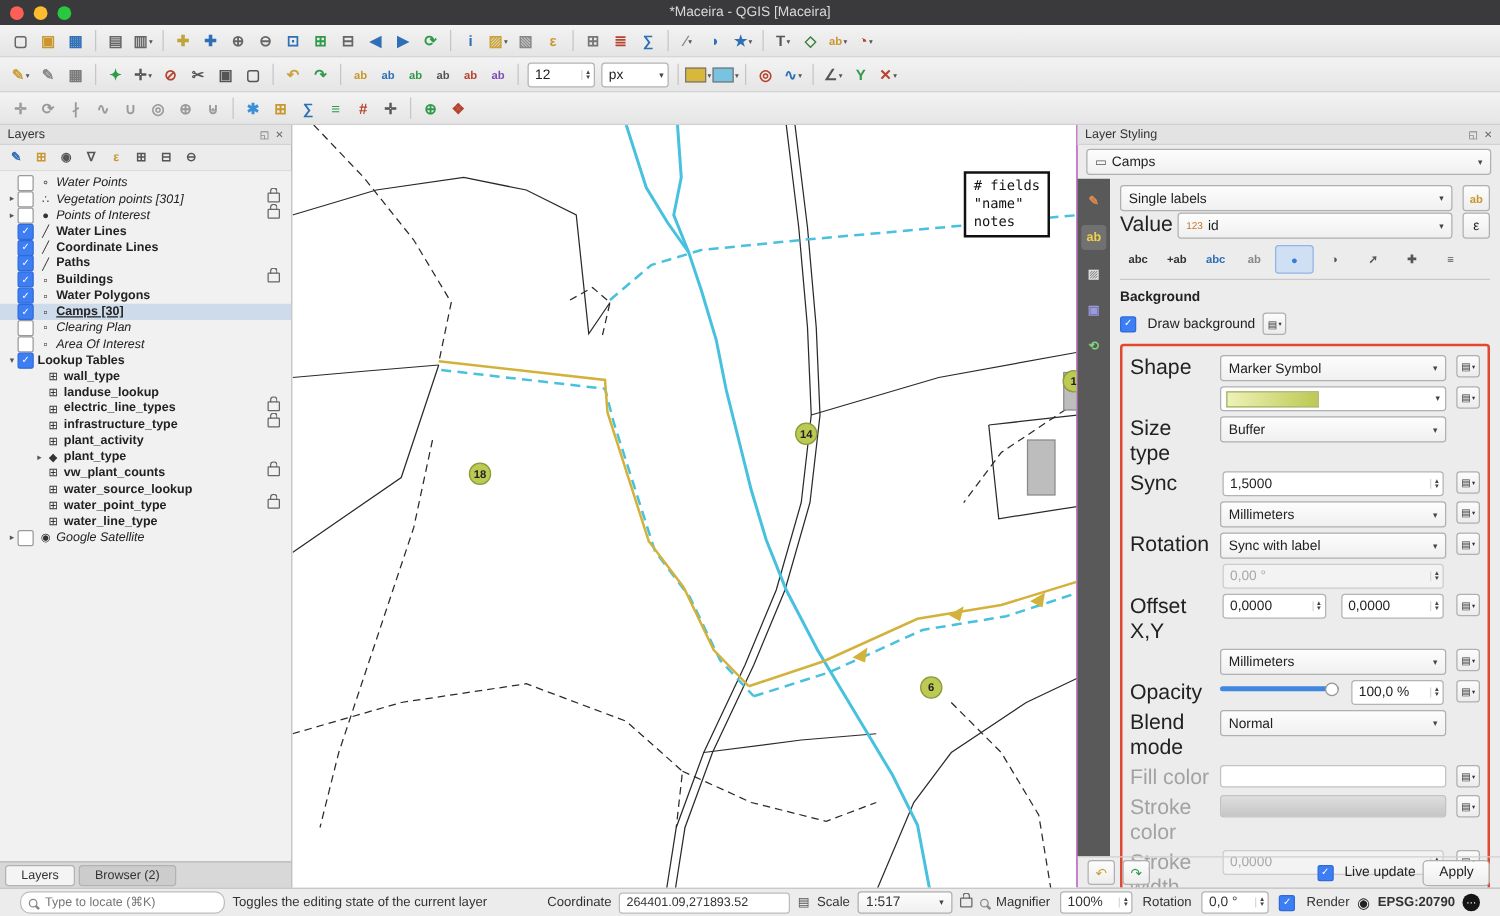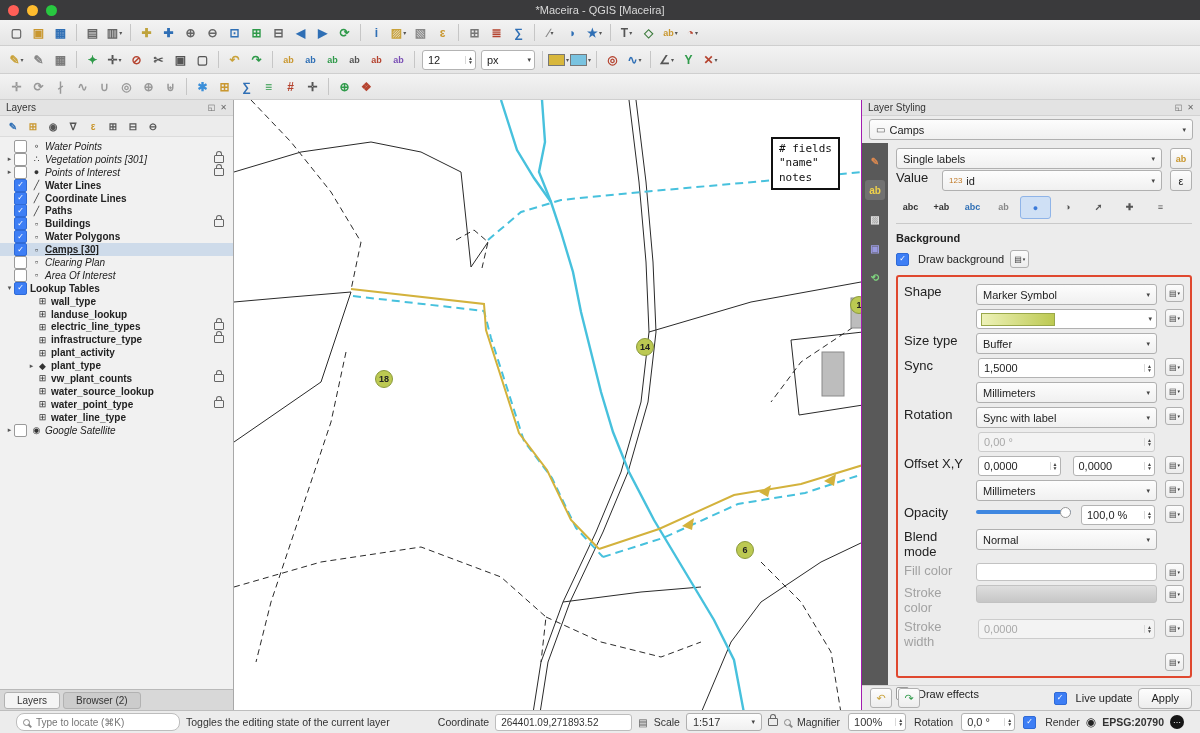--- a/index.html
+++ b/index.html
@@ -54,21 +54,21 @@
 .combo{display:flex;align-items:center;height:19px;background:linear-gradient(#fdfdfd,#f0f0f0);border:1px solid #b0b0b0;border-radius:3px;padding:0 6px;font-size:11px;gap:4px;min-width:0}
 .combo .cv{flex:1;white-space:nowrap;overflow:hidden;text-align:left}
 .combo:after{content:"▾";font-size:7px;color:#444}
 .combo.dis,.spin.dis{background:#f3f3f3;color:#a8a8a8;border-color:#cccccc}
 .sp-body{flex:1;display:flex;min-height:0}
 .strip{width:26px;flex:0 0 auto;background:#595959;display:flex;flex-direction:column;align-items:center;padding-top:8px;gap:9px}
 .sico{width:20px;height:20px;display:flex;align-items:center;justify-content:center;font-size:10px;font-weight:bold;border-radius:3px}
 .sico.act{background:#717171}
 .sp-content{flex:1;display:flex;flex-direction:column;padding:5px 8px 0;min-width:0}
 .row{display:flex;align-items:flex-start;margin-bottom:4px;gap:8px;min-height:18px}
-.rlab{width:64px;flex:0 0 auto;font-size:13px}
+.rlab{width:64px;flex:0 0 auto;font-size:17px}
 .rlab.dis{color:#a2a2a2}
 .dd{width:17px;height:16px;flex:0 0 auto;border:1px solid #b0b0b0;border-radius:3px;background:linear-gradient(#fcfcfc,#ececec);display:flex;align-items:center;justify-content:center;color:#333}
 .dd:before{content:"▤";font-size:8px}
 .dd:after{content:"▾";font-size:5px;margin-left:1px}
 .tabs9{display:flex;gap:2px;border-bottom:1px solid #c9c9c9;padding-bottom:4px;margin:4px 0 7px}
 .t9{width:29px;height:21px;display:flex;align-items:center;justify-content:center;font-size:9px;font-weight:bold;border-radius:3px}
 .t9.sel{background:#cfe0f5;border:1px solid #8fb4e8}
 .sec{font-size:11px;margin:1px 0 6px;color:#222}
 .checkrow{display:flex;align-items:center;gap:6px;margin-bottom:5px}
 .redbox{border:2px solid #e0482f;border-radius:3px;padding:7px 6px 5px;margin:2px 0 9px}

